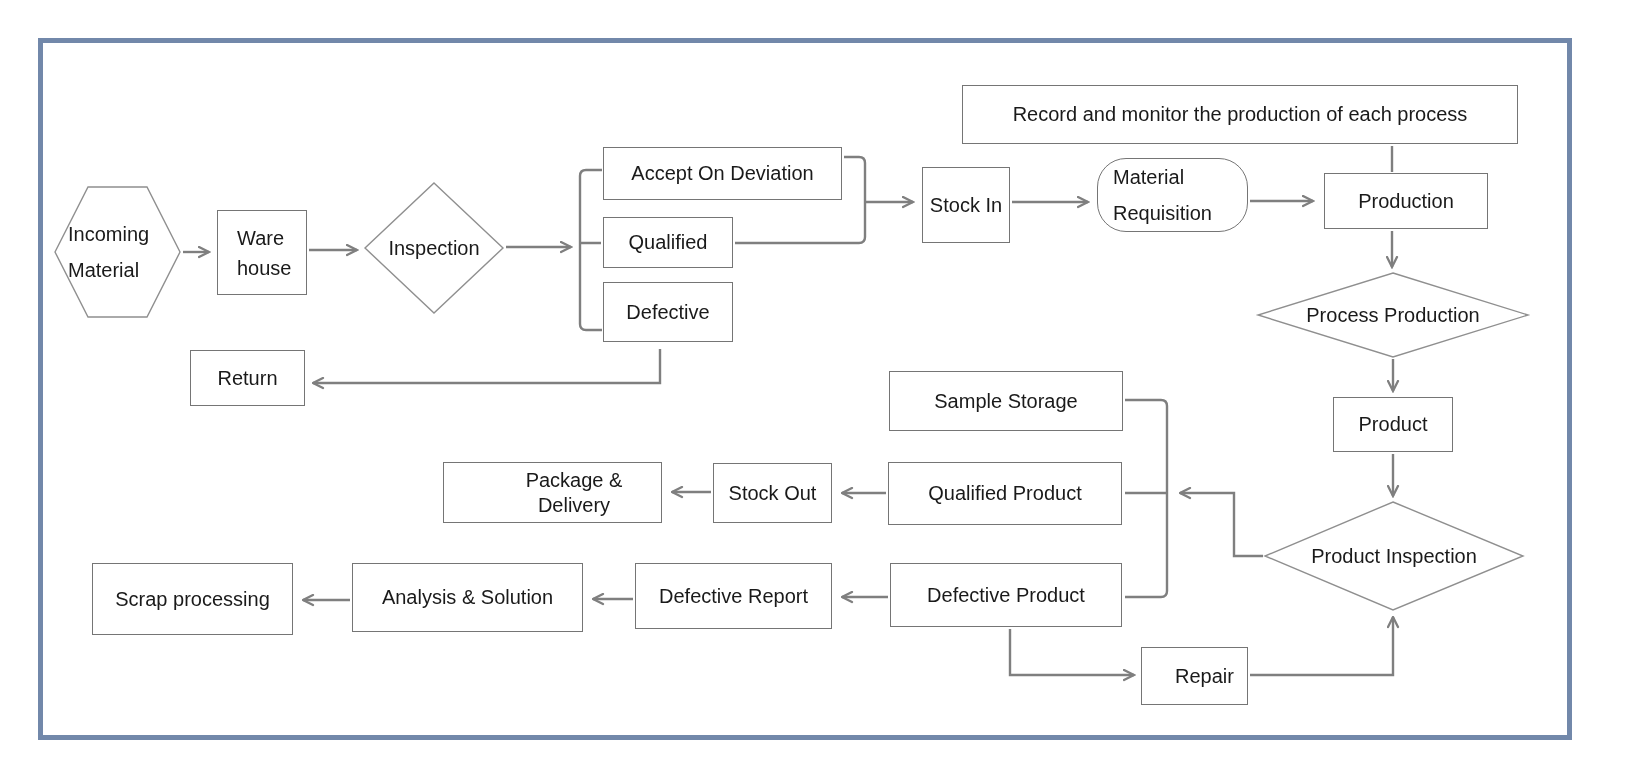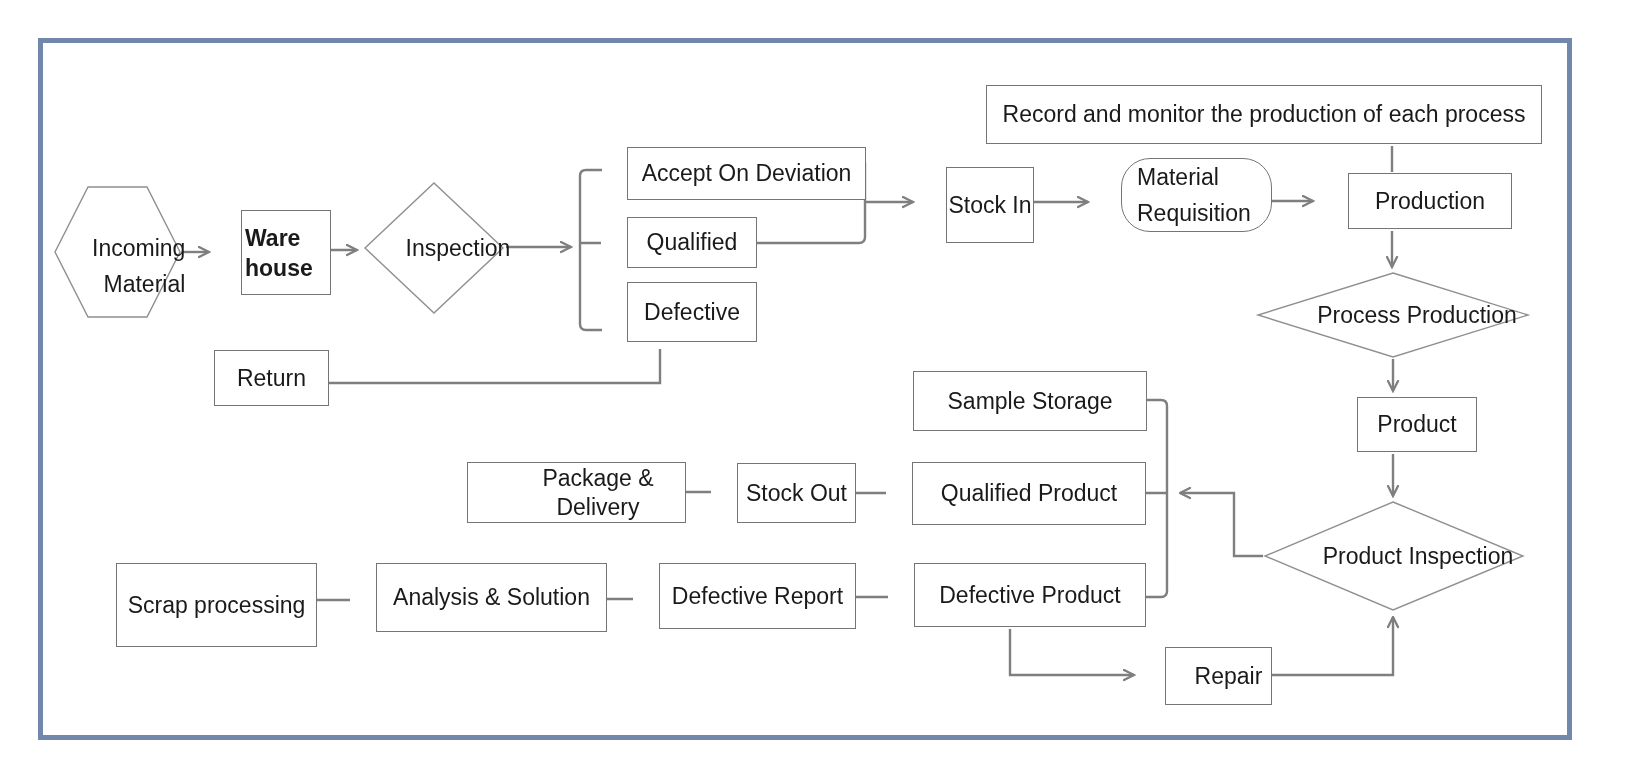--- a/index.html
+++ b/index.html
@@ -20,25 +20,24 @@
   }
   svg.layer{position:absolute;left:0;top:0;width:1625px;height:784px;}
   .node{
     position:absolute;
     box-sizing:border-box;
     background:#ffffff;
     border:1.5px solid #757575;
     display:flex;
     align-items:center;
     justify-content:center;
-    font-size:23px;
+    font-size:20px;
     line-height:1.25;
     text-align:center;
     white-space:pre-line;
-    margin-left:24px;
   }
   .node.noborder{border:none;background:transparent;}
   .node.leftalign{justify-content:flex-start;text-align:left;}
   .lh-tall{line-height:36px;border-radius:29px;}
   .lh-mid{line-height:30px;}
 </style>
 </head>
 <body>
 
 <div id="canvas">
@@ -98,35 +97,35 @@
     </g>
 
     <g fill="#ffffff" stroke="#8f8f8f" stroke-width="1.4">
       <polygon points="55,252 88,187 147,187 180,252 147,317 88,317"></polygon>
       <polygon points="434,183 503,248 434,313 365,248"></polygon>
       <polygon points="1393,273 1528,315 1393,357 1258,315"></polygon>
       <polygon points="1393,502 1523,556 1393,610 1265,556"></polygon>
     </g>
   </svg>
 
-  <div class="node noborder leftalign lh-tall" style="left:62px;top:201px;width:112px;height:130px;padding-left:6px;text-align:right;">
+  <div class="node noborder leftalign lh-tall" style="left:62px;top:187px;width:112px;height:130px;padding-left:6px;">
     <span>Incoming
 Material</span>
   </div>
   <div class="node noborder" style="left:365px;top:183px;width:138px;height:130px;">
     <span>Inspection</span>
   </div>
   <div class="node noborder" style="left:1258px;top:273px;width:270px;height:84px;">
     <span>Process Production</span>
   </div>
   <div class="node noborder" style="left:1265px;top:502px;width:258px;height:108px;">
     <span>Product Inspection</span>
   </div>
 
-  <div class="node leftalign lh-mid" style="left:217px;top:210px;width:90px;height:85px;padding-left:3px;font-weight:bold;">
+  <div class="node leftalign lh-mid" style="left:217px;top:210px;width:90px;height:85px;padding-left:19px;">
     <span>Ware
 house</span>
   </div>
   <div class="node" style="left:603px;top:147px;width:239px;height:53px;">
     <span>Accept On Deviation</span>
   </div>
   <div class="node" style="left:603px;top:217px;width:130px;height:51px;">
     <span>Qualified</span>
   </div>
   <div class="node" style="left:603px;top:282px;width:130px;height:60px;">
@@ -165,19 +164,19 @@
   </div>
   <div class="node" style="left:443px;top:462px;width:219px;height:61px;padding-left:43px;">
     <span>Package &amp; Delivery</span>
   </div>
   <div class="node" style="left:635px;top:563px;width:197px;height:66px;">
     <span>Defective Report</span>
   </div>
   <div class="node" style="left:352px;top:563px;width:231px;height:69px;">
     <span>Analysis &amp; Solution</span>
   </div>
-  <div class="node" style="left:92px;top:563px;width:201px;height:84px;">
+  <div class="node" style="left:92px;top:563px;width:201px;height:72px;">
     <span>Scrap processing</span>
   </div>
   <div class="node" style="left:1141px;top:647px;width:107px;height:58px;padding-left:20px;">
     <span>Repair</span>
   </div>
 </div>
 
 </body></html>

